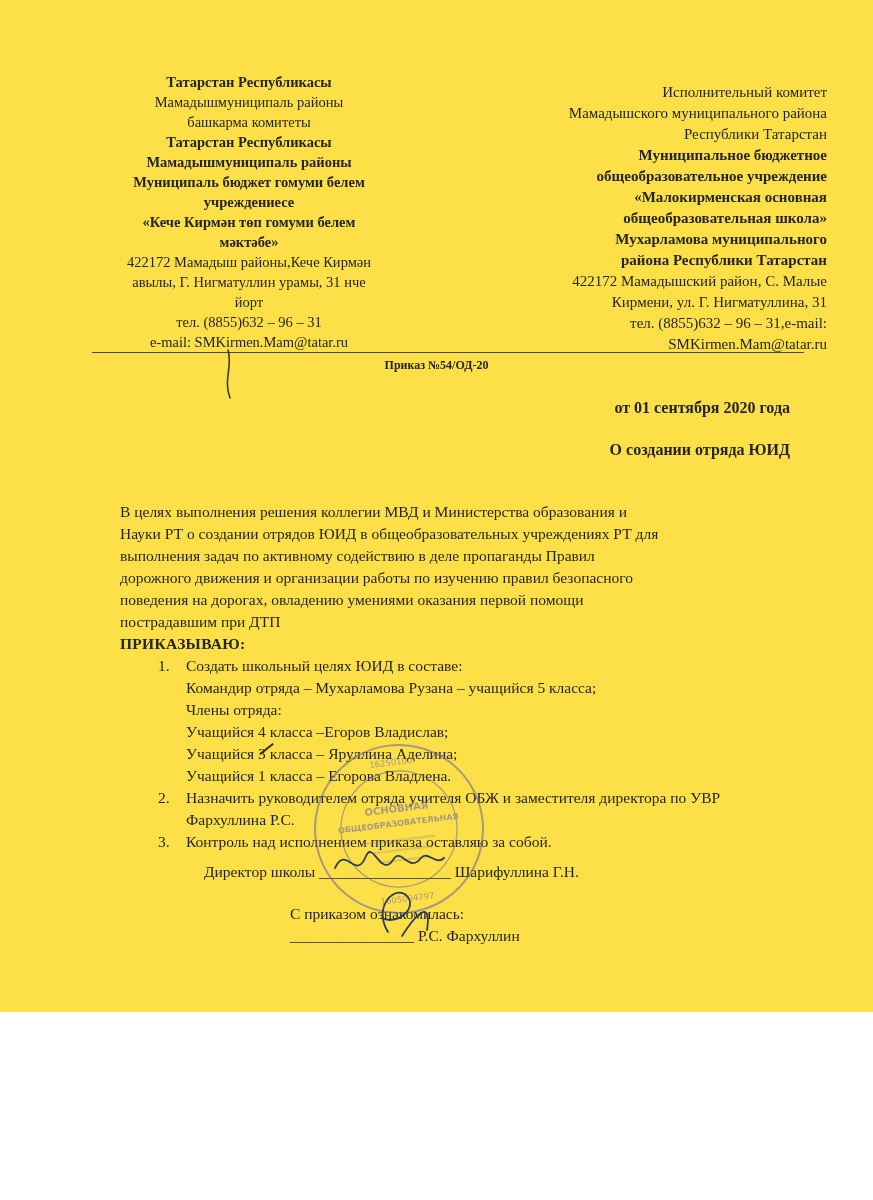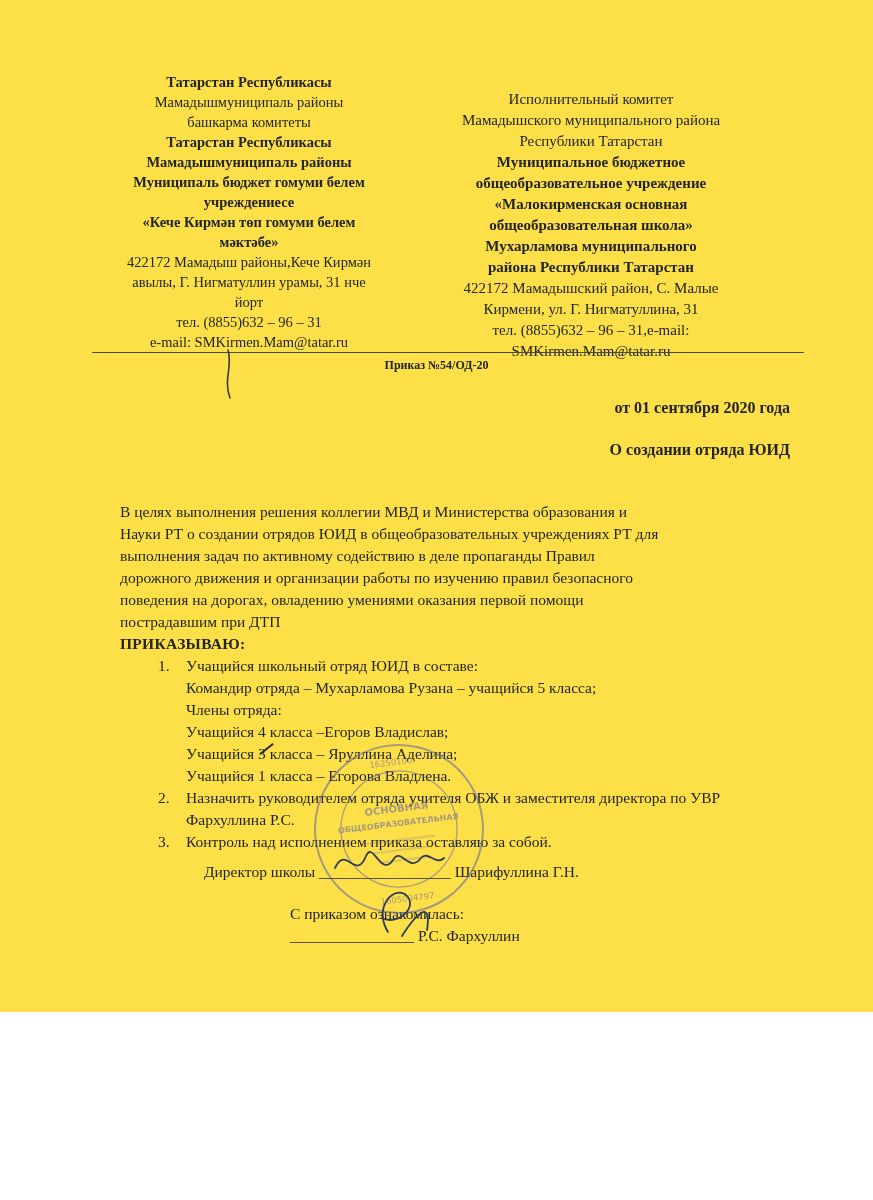--- a/index.html
+++ b/index.html
@@ -10,22 +10,22 @@
     background:#fde047;
     font-family:"Liberation Serif","DejaVu Serif",serif;
     color:#232428;
     overflow:hidden;
   }
   .hdr-left{
     position:absolute;left:98px;top:72px;width:302px;
     text-align:center;font-size:14.5px;line-height:20px;
   }
   .hdr-right{
-    position:absolute;left:402px;top:82px;width:378px;
-    text-align:center;font-size:15px;line-height:21px;margin-top:7px;
+    position:absolute;left:449px;top:82px;width:378px;
+    text-align:right;font-size:15px;line-height:21px;
   }
   .b{font-weight:bold;}
   .hdr-rule{
     position:absolute;left:92px;top:352px;width:712px;height:0;
     border-top:1.5px solid #4a4a4a;
   }
   .order-title{
     position:absolute;top:358px;left:0;width:100%;
     text-align:center;font-weight:bold;font-size:12px;
   }
@@ -112,21 +112,21 @@
     <div>выполнения задач по активному содействию в деле пропаганды Правил</div>
     <div>дорожного движения и организации работы по изучению правил безопасного</div>
     <div>поведения на дорогах, овладению умениями оказания первой помощи</div>
     <div>пострадавшим при ДТП</div>
 
     <div class="resolve">ПРИКАЗЫВАЮ:</div>
 
     <div class="oli">
       <span class="num">1.</span>
       <div class="li-lines">
-        <div>Учащийся школьный отряд ЮИД в составе:</div>
+        <div>Создать школьный целях ЮИД в составе:</div>
         <div>Командир отряда – Мухарламова Рузана – учащийся 5 класса;</div>
         <div>Члены отряда:</div>
         <div>Учащийся 4 класса –Егоров Владислав;</div>
         <div>Учащийся 3 класса – Яруллина Аделина;</div>
         <div>Учащийся 1 класса – Егорова Владлена.</div>
       </div>
     </div>
 
     <div class="oli">
       <span class="num">2.</span>

